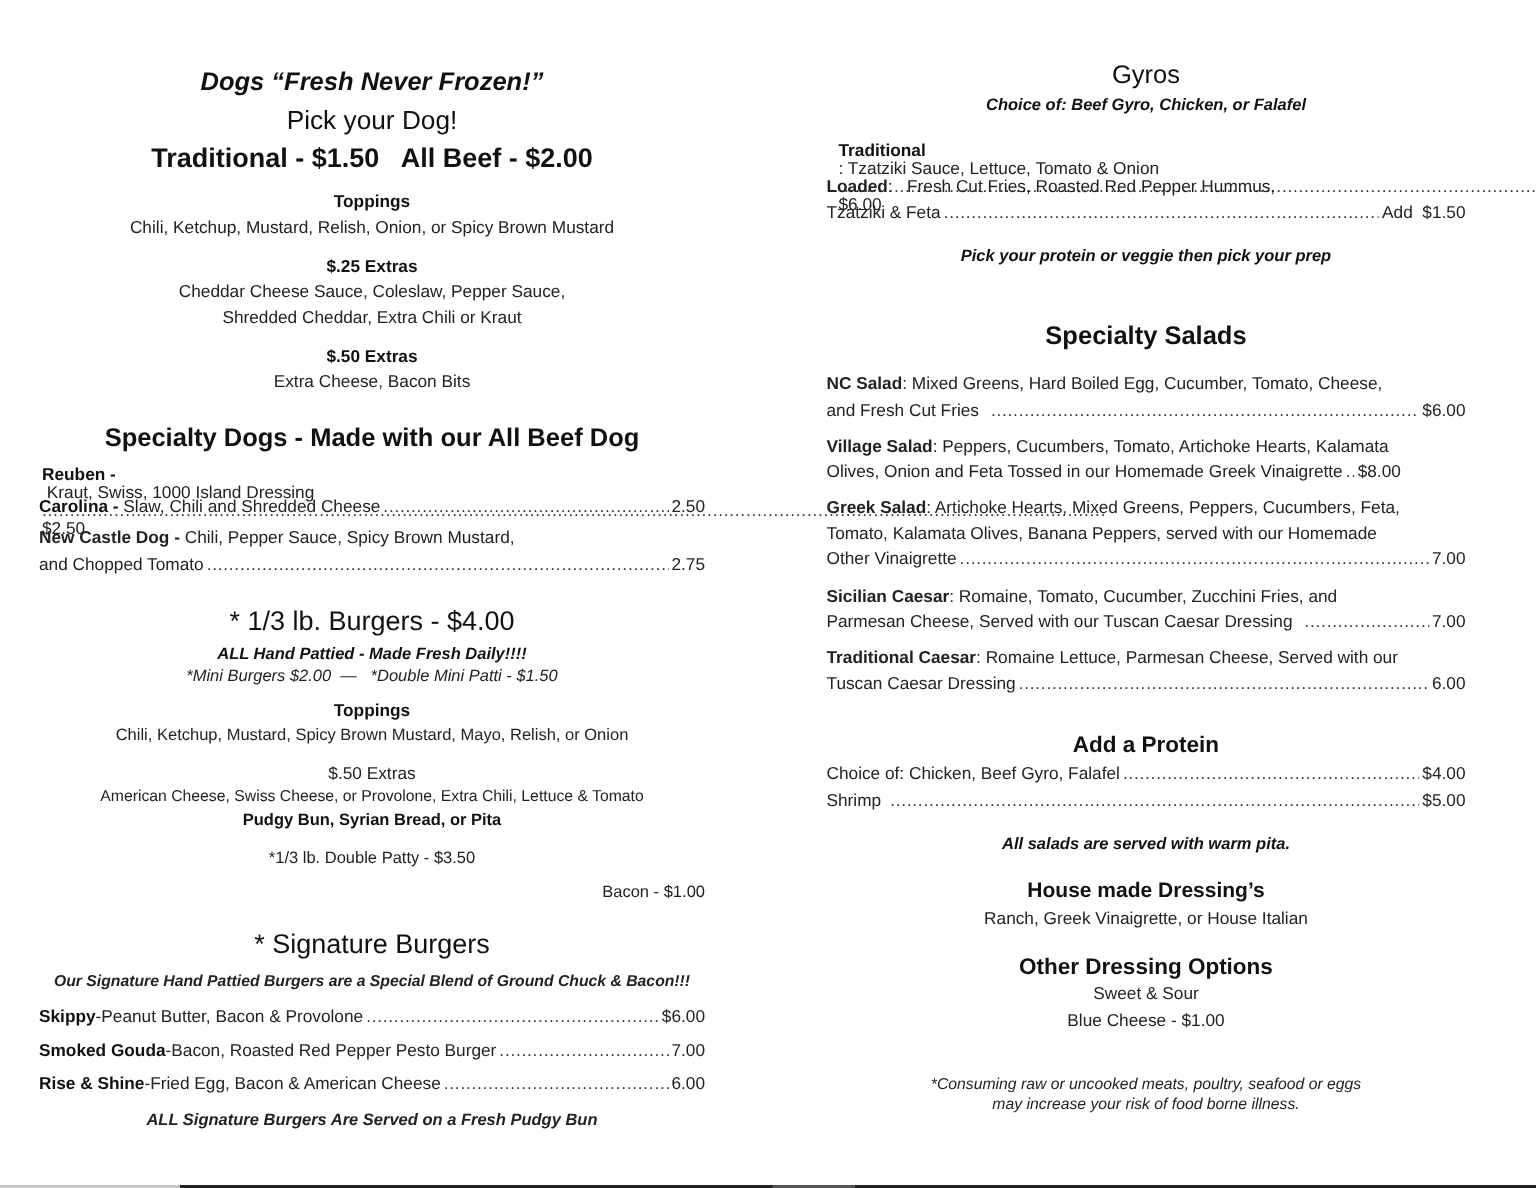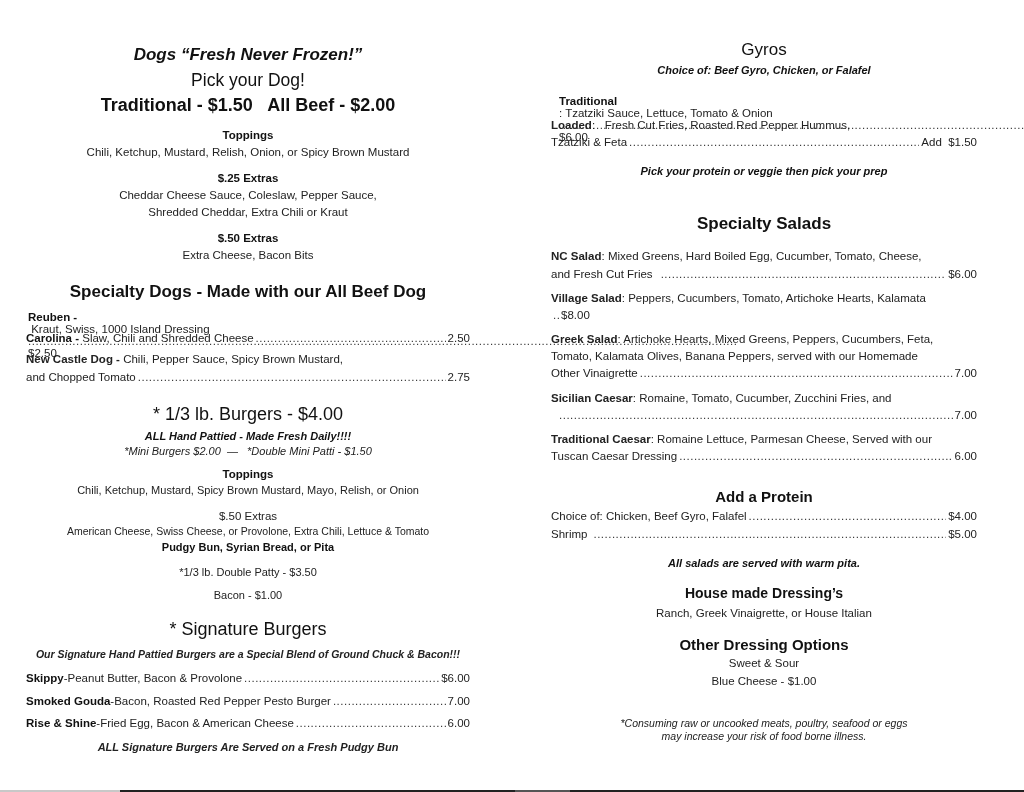--- a/index.html
+++ b/index.html
@@ -72,21 +72,21 @@
   <div class="abs c h-big" style="top:404px;font-size:18px;">* 1/3 lb. Burgers - $4.00</div>
   <div class="abs c it" style="top:430px;">ALL Hand Pattied - Made Fresh Daily!!!!</div>
   <div class="abs c it-light" style="top:445px;white-space:pre;">*Mini Burgers $2.00  —   *Double Mini Patti - $1.50</div>
 
   <div class="abs c sub-b" style="top:468px;">Toppings</div>
   <div class="abs c txt" style="top:484px;font-size:11px;">Chili, Ketchup, Mustard, Spicy Brown Mustard, Mayo, Relish, or Onion</div>
   <div class="abs c txt" style="top:510px;font-size:11.5px;">$.50 Extras</div>
   <div class="abs c txt" style="top:525px;font-size:10.5px;white-space:nowrap;">American Cheese, Swiss Cheese, or Provolone, Extra Chili, Lettuce &amp; Tomato</div>
   <div class="abs c sub-b" style="top:541px;font-size:11px;">Pudgy Bun, Syrian Bread, or Pita</div>
   <div class="abs c txt" style="top:566px;font-size:11px;">*1/3 lb. Double Patty - $3.50</div>
-  <div class="abs c txt" style="top:589px;font-size:11px;">Bacon - $1.00</div>
+  <div class="abs c txt" style="top:589px;font-size:11px;text-align:right;">Bacon - $1.00</div>
 
   <div class="abs c h-big" style="top:619px;font-size:18px;">* Signature Burgers</div>
   <div class="abs c it-light" style="top:648px;font-size:10.5px;font-weight:bold;white-space:nowrap;left:-10px;right:-10px;">Our Signature Hand Pattied Burgers are a Special Blend of Ground Chuck &amp; Bacon!!!</div>
 
   <div class="abs row" style="top:672px;">
     <b>Skippy</b>
       <span>-Peanut Butter, Bacon &amp; Provolone</span>
       <span class="dots"></span>
       <span>$6.00</span>
   </div>
@@ -129,34 +129,36 @@
 
   <div class="abs line" style="top:250px;"><b>NC Salad</b><span>: Mixed Greens, Hard Boiled Egg, Cucumber, Tomato, Cheese,</span></div>
   <div class="abs row" style="top:268px;">
       <span>and Fresh Cut Fries</span>
       <span class="dots" style="margin-left:8px;"></span>
       <span>$6.00</span>
     </div>
 
   <div class="abs line" style="top:292px;"><b>Village Salad</b><span>: Peppers, Cucumbers, Tomato, Artichoke Hearts, Kalamata</span></div>
   <div class="abs row" style="top:309px;">
+      <span>Olives, Onion and Feta Tossed in our Homemade Greek Vinaigrette</span>
       <span class="dots" style="flex:0 0 6px;"></span>
       <span>$8.00</span>
     </div>
 
   <div class="abs line" style="top:333px;"><b>Greek Salad</b><span>: Artichoke Hearts, Mixed Greens, Peppers, Cucumbers, Feta,</span></div>
   <div class="abs line" style="top:350px;">Tomato, Kalamata Olives, Banana Peppers, served with our Homemade</div>
   <div class="abs row" style="top:367px;">
       <span>Other Vinaigrette</span>
       <span class="dots"></span>
       <span>7.00</span>
     </div>
 
   <div class="abs line" style="top:392px;"><b>Sicilian Caesar</b><span>: Romaine, Tomato, Cucumber, Zucchini Fries, and</span></div>
   <div class="abs row" style="top:409px;">
+      <span>Parmesan Cheese, Served with our Tuscan Caesar Dressing</span>
       <span class="dots" style="margin-left:8px;"></span>
       <span>7.00</span>
     </div>
 
   <div class="abs line" style="top:433px;"><b>Traditional Caesar</b><span>: Romaine Lettuce, Parmesan Cheese, Served with our</span></div>
   <div class="abs row" style="top:450px;">
       <span>Tuscan Caesar Dressing</span>
       <span class="dots"></span>
       <span>6.00</span>
     </div>

